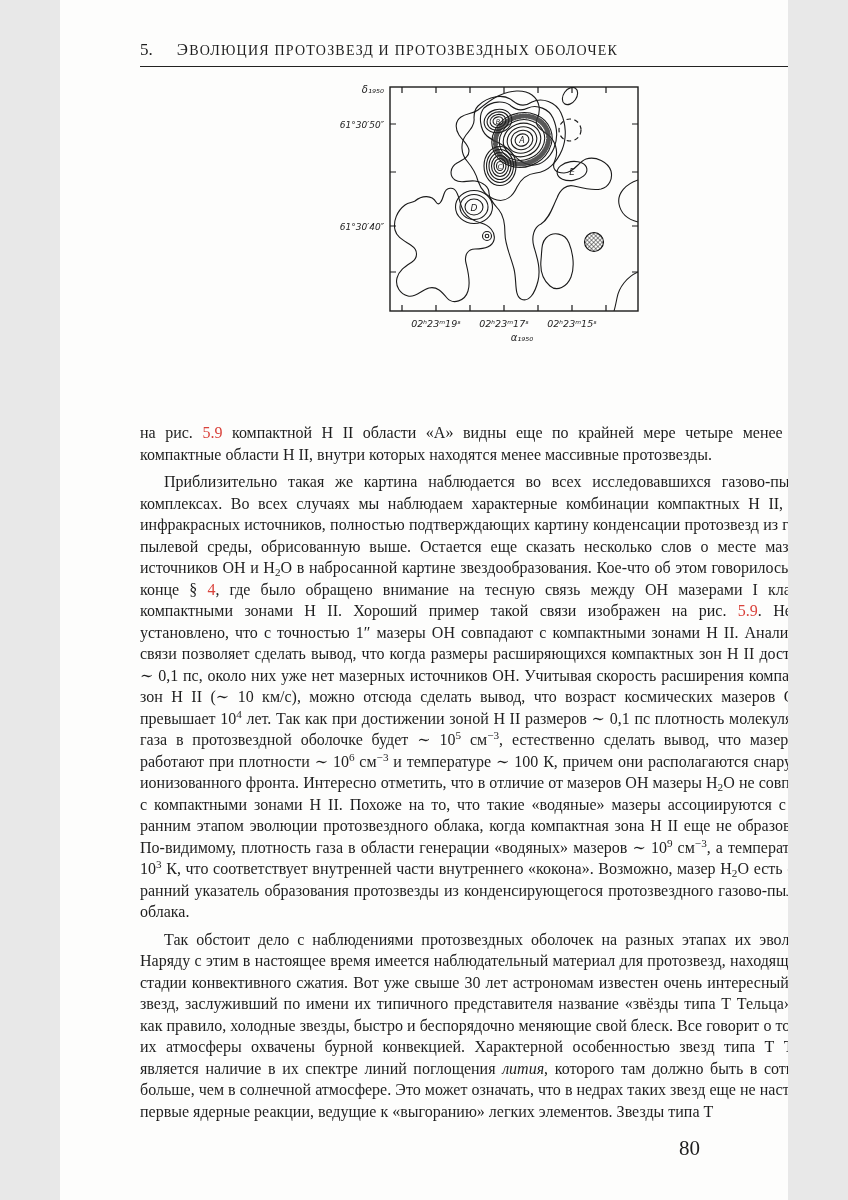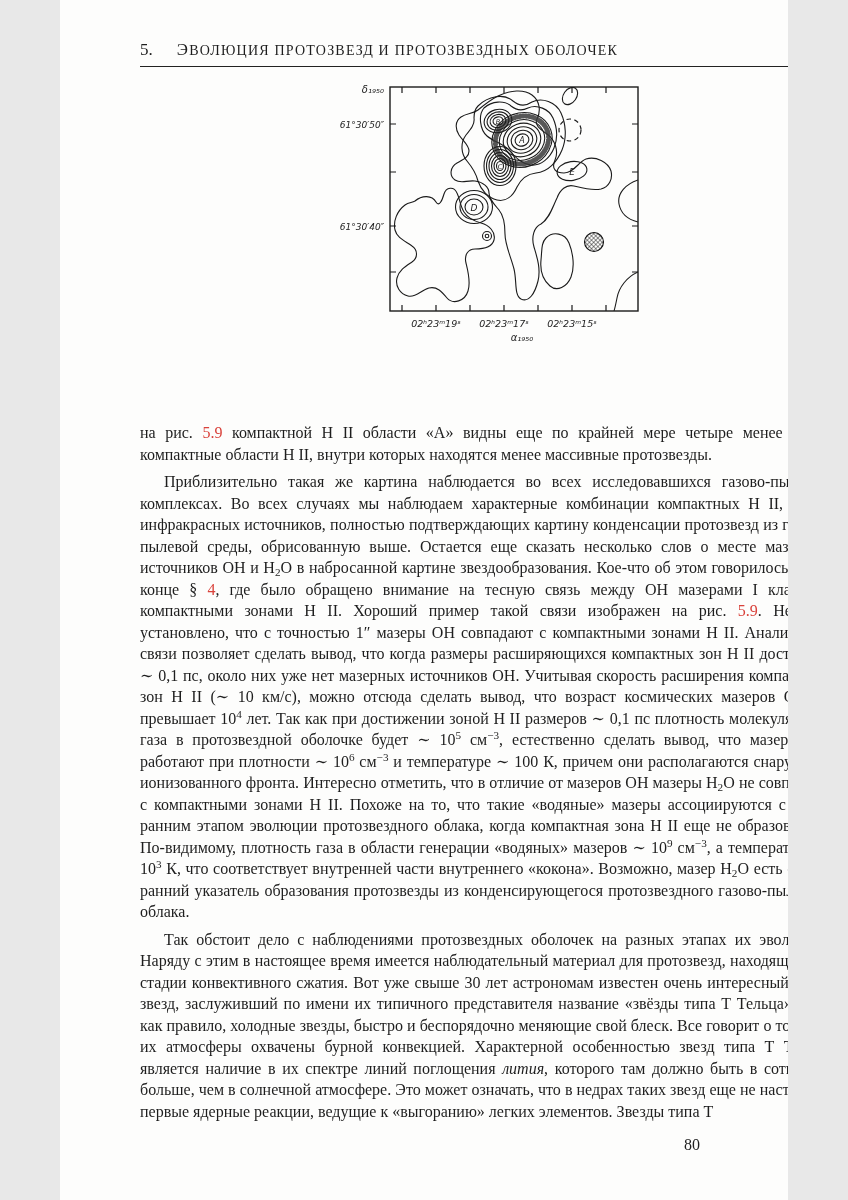--- a/index.html
+++ b/index.html
@@ -29,21 +29,21 @@
     position:absolute; top:422px; left:80px; width:691px;
     font-size:16px; line-height:21.5px; text-align:justify;
     hyphens:auto; -webkit-hyphens:auto;
   }
   .body-text p{ margin:0 0 6px 0; }
   .body-text p.indent{ text-indent:24px; }
   .seg-link{ color:var(--link); cursor:pointer; }
   .seg-sub{ font-size:70%; vertical-align:-0.3em; line-height:0; }
   .seg-sup{ font-size:70%; vertical-align:0.5em; line-height:0; }
   .seg-i{ font-style:italic; }
-  .pageno{ position:absolute; top:1136px; right:88px; font-size:16px; }
+  .pageno{ position:absolute; top:1136px; right:88px; font-size:21px; }
 </style>
 </head>
 <body>
 
 <div class="page">
 
   <div class="runhead">
     <span class="rh-num">5.</span><span class="rh-title">ЭВОЛЮЦИЯ ПРОТОЗВЕЗД И ПРОТОЗВЕЗДНЫХ ОБОЛОЧЕК</span>
   </div>
   <div class="rh-rule"></div>

